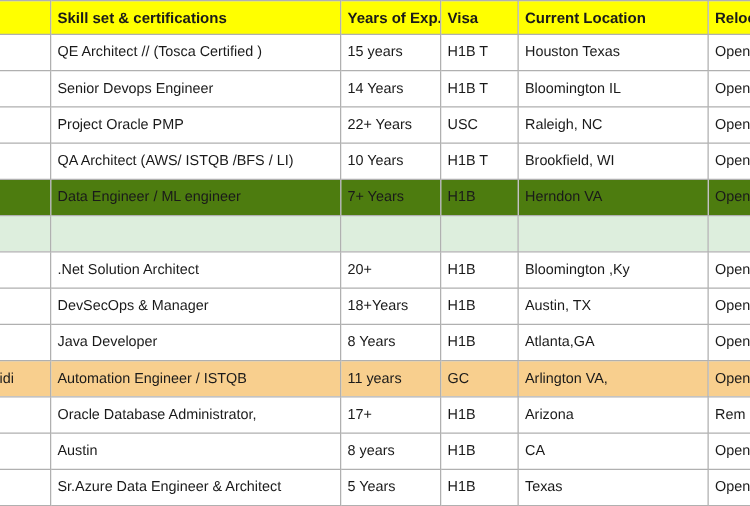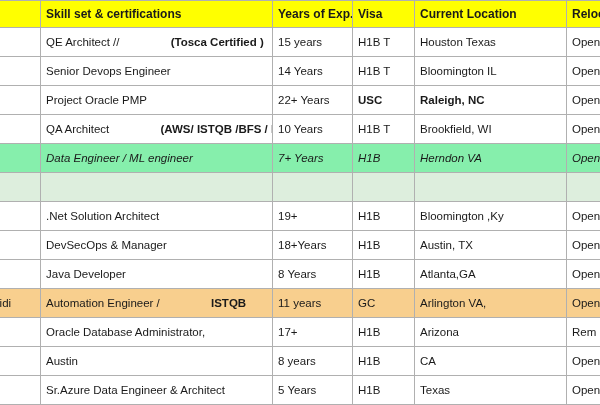--- a/index.html
+++ b/index.html
@@ -41,26 +41,26 @@
     vertical-align: middle;
     white-space: nowrap;
     overflow: hidden;
   }
   tr.header td {
     background: #ffff00;
     font-weight: bold;
     font-size: 12px;
     height: 26px;
   }
-  tr.green td { background: #86efac; font-style: italic; }
+  tr.green td { background: #4d7c0f; }
   tr.orange td { background: #f8cf8e; }
   tr.plain td { background: #ffffff; }
   tr.blankgreen td { background: #ddeedd; }
 
-  .b { font-weight: bold; margin-left: 48px; }
+  .b { font-weight: normal; }
 </style>
 </head>
 <body>
 
 <div class="sheet">
   <table class="grid">
     <colgroup>
       <col class="c0">
         <col class="c1">
         <col class="c2">
@@ -121,21 +121,21 @@
           <td></td>
           <td></td>
           <td></td>
           <td></td>
           <td></td>
           <td></td>
         </tr>
         <tr class="plain">
           <td>e</td>
           <td>.Net Solution Architect</td>
-          <td>19+</td>
+          <td>20+</td>
           <td>H1B</td>
           <td>Bloomington ,Ky</td>
           <td>Open</td>
         </tr>
         <tr class="plain">
           <td></td>
           <td>DevSecOps &amp; Manager</td>
           <td>18+Years</td>
           <td>H1B</td>
           <td>Austin, TX</td>

